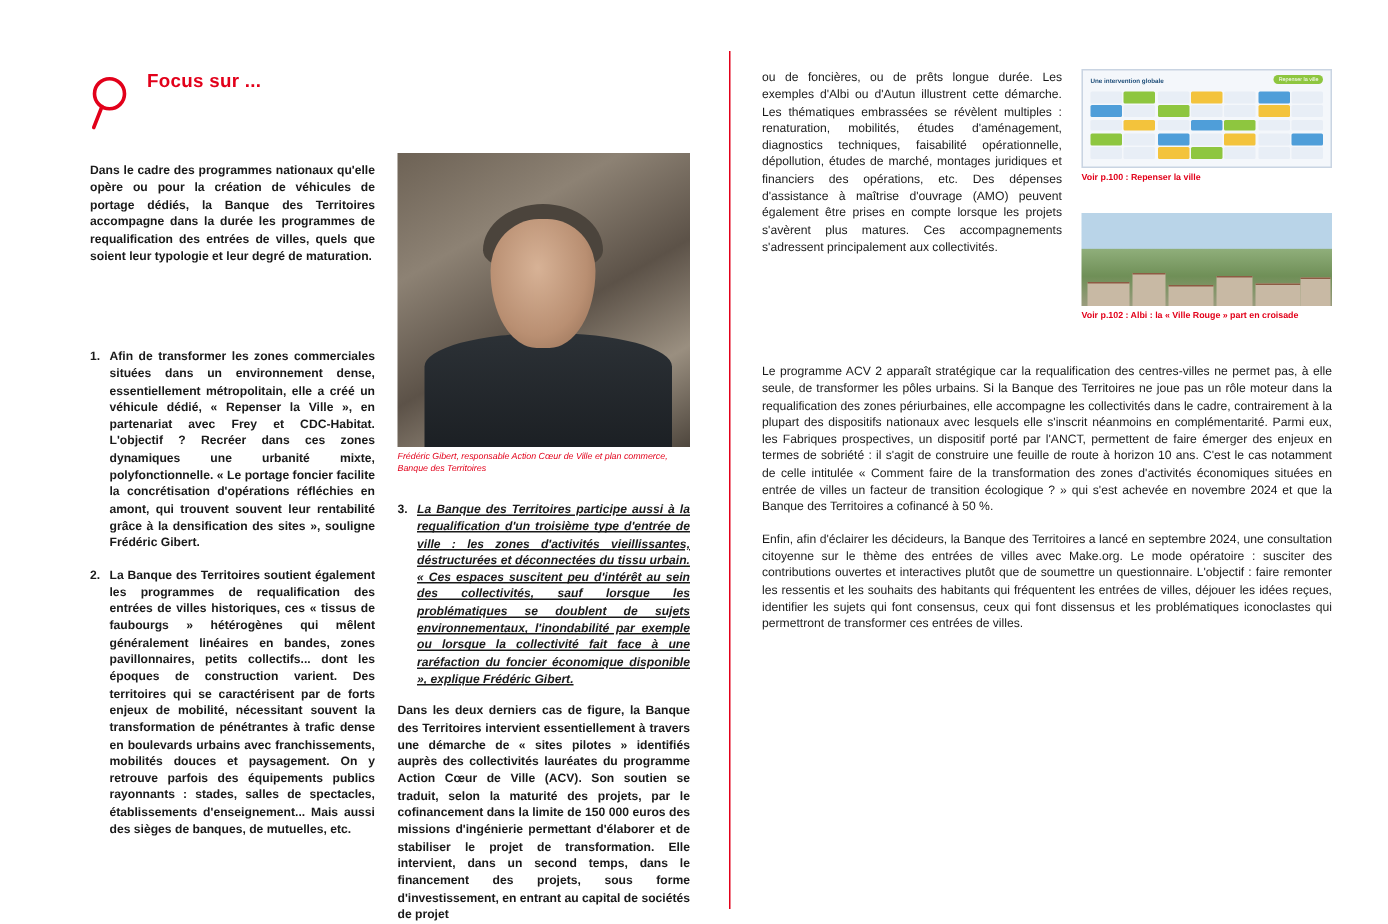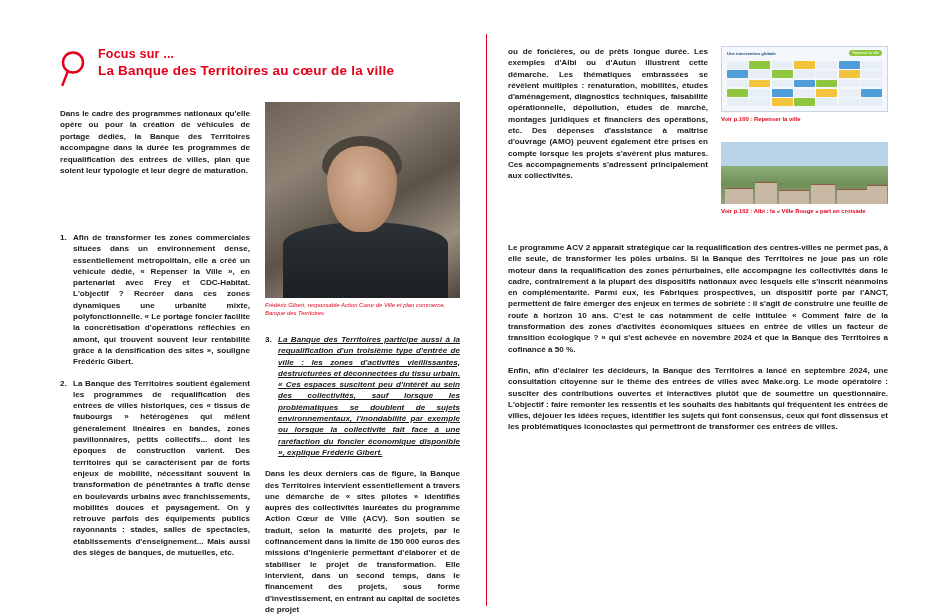--- a/index.html
+++ b/index.html
@@ -207,21 +207,21 @@
   .t2-roofs span {
     position: absolute; bottom: 0;
     background: #c8b9a4;
     border-top: 1.5px solid #8d5b43;
   }
 
   .rtext {
     font-size: 8.1px;
     line-height: 11.3px;
     text-align: justify;
-    font-weight: bold;
+    font-weight: normal;
     margin-bottom: 10px;
   }
 </style>
 </head>
 <body>
 
 <div class="page">
 
   <div class="center-rule"></div>
 
@@ -229,25 +229,24 @@
 
     <div class="focus-head">
       <div class="mag-icon">
         <svg width="34" height="38" viewBox="0 0 34 38">
           <circle cx="13" cy="12.5" r="10" fill="none" stroke="#e2001a" stroke-width="2.4"></circle>
           <line x1="8" y1="21" x2="2.5" y2="35" stroke="#e2001a" stroke-width="2.4" stroke-linecap="round"></line>
         </svg>
       </div>
       <div class="focus-title">
         <div class="focus-line1">Focus sur ...</div>
-        <div class="focus-line2">La Banque des Territoires au cœur de la ville</div>
-      </div>
-    </div>
-
-    <div class="intro">Dans le cadre des programmes nationaux qu'elle opère ou pour la création de véhicules de portage dédiés, la Banque des Territoires accompagne dans la durée les programmes de requalification des entrées de villes, plan que soient leur typologie et leur degré de maturation.</div>
+      </div>
+    </div>
+
+    <div class="intro">Dans le cadre des programmes nationaux qu'elle opère ou pour la création de véhicules de portage dédiés, la Banque des Territoires accompagne dans la durée les programmes de requalification des entrées de villes, quels que soient leur typologie et leur degré de maturation.</div>
 
     <div class="photo-wrap">
       <div class="photo">
         <div class="shirt"></div>
         <div class="hair"></div>
         <div class="face"></div>
       </div>
       <div class="photo-caption">Frédéric Gibert, responsable Action Cœur de Ville et plan commerce, Banque des Territoires</div>
     </div>
 

